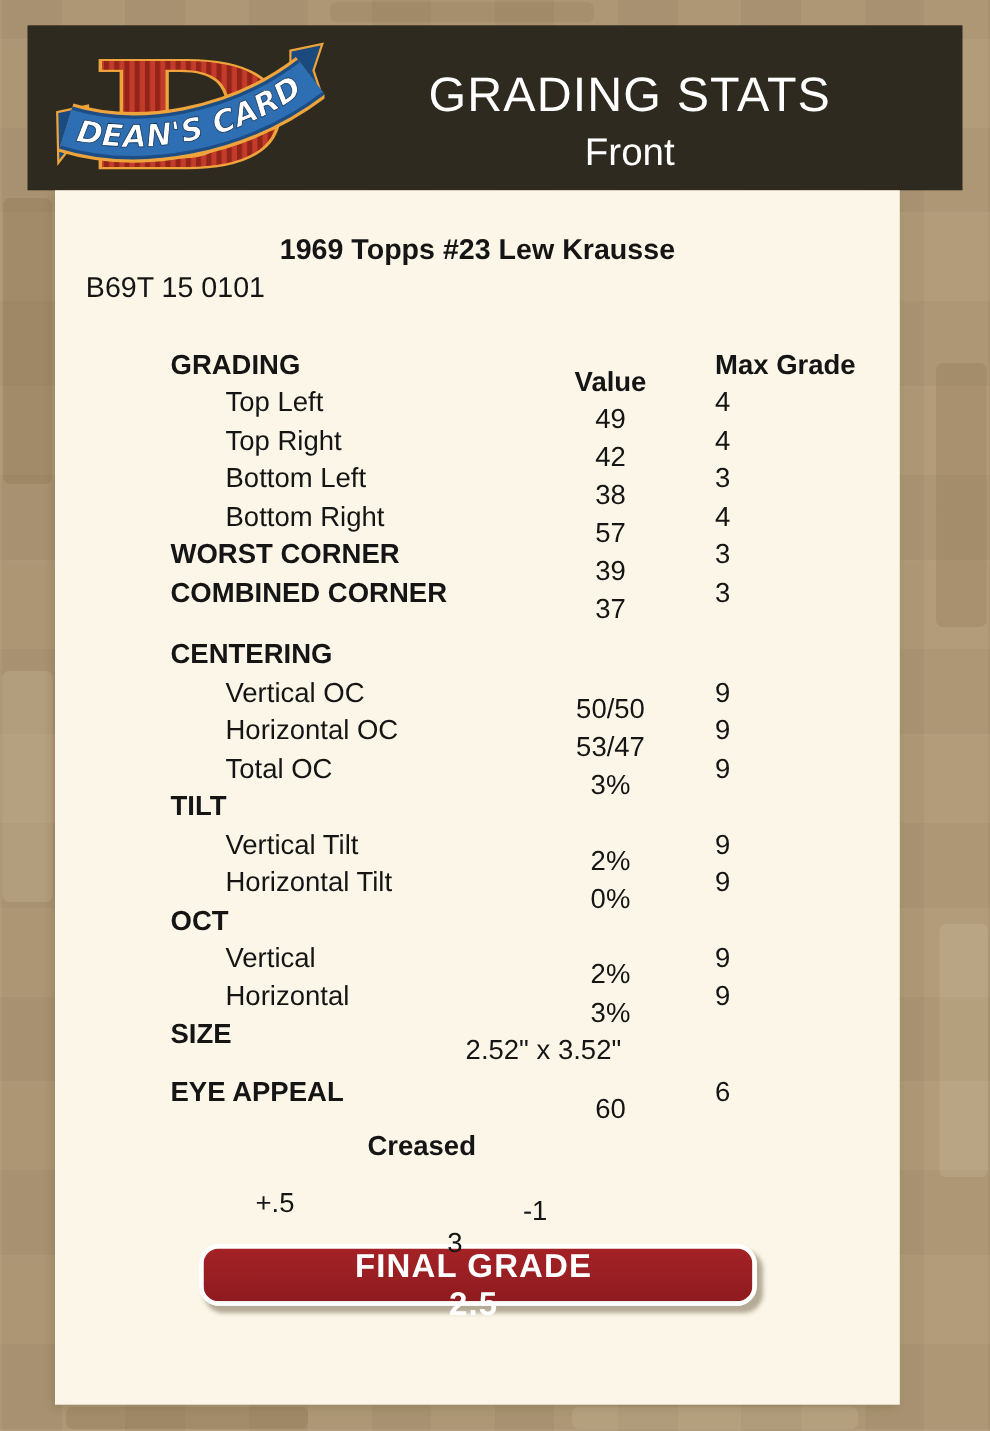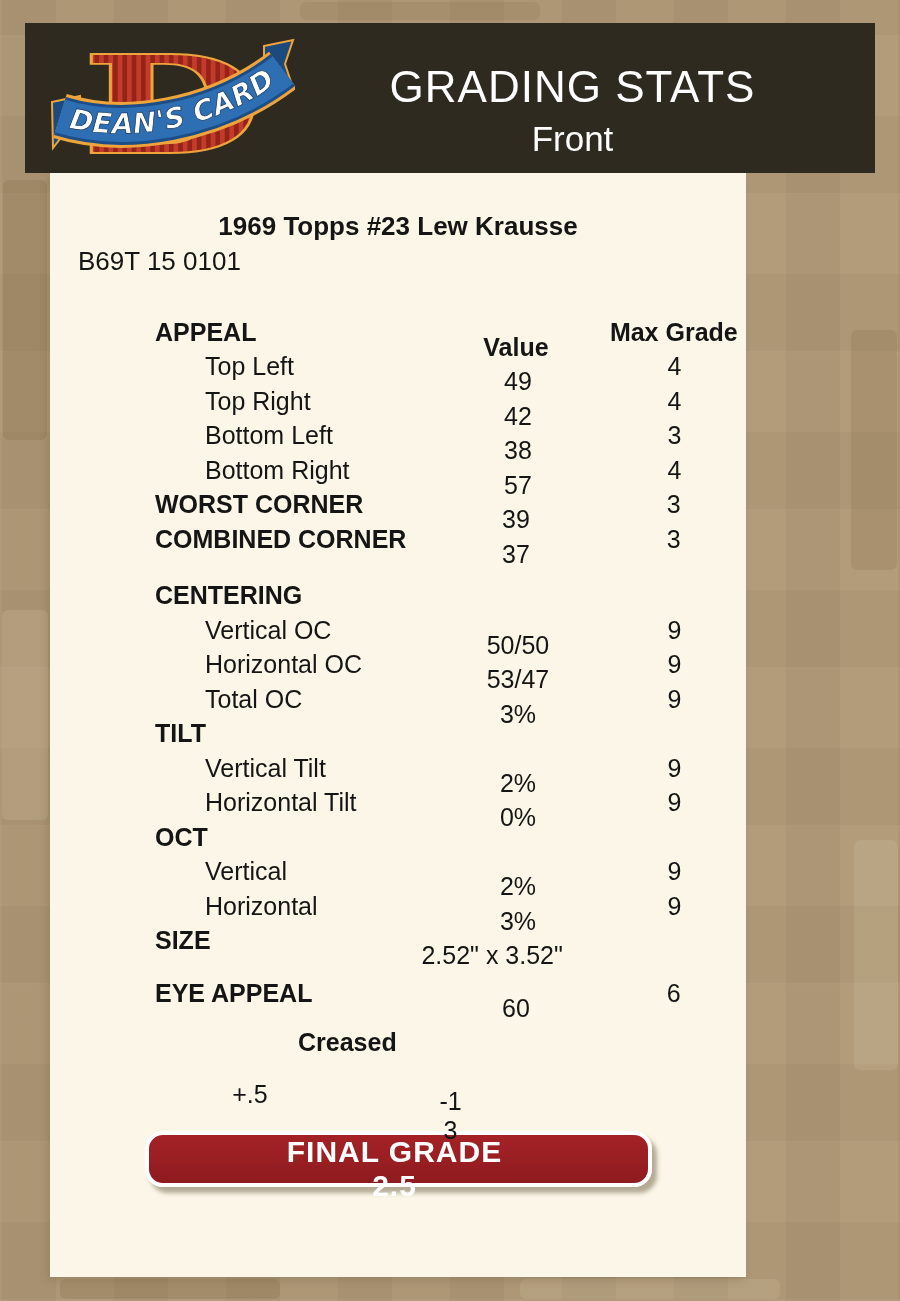--- a/index.html
+++ b/index.html
@@ -30,33 +30,33 @@
   }
   .logo{position:absolute;left:25px;top:6px;width:245px;height:140px;}
   .titles{
     position:absolute;left:255px;right:10px;top:0;height:170px;
     text-align:center;color:#ffffff;padding-top:40px;box-sizing:border-box;
   }
   .h1{font-size:44px;line-height:48px;letter-spacing:1px;}
   .h2{font-size:35px;line-height:38px;margin-top:9px;}
 
   .sheet{
-    position:absolute;left:50px;top:173px;width:696px;height:1104px;
+    position:absolute;left:50px;top:173px;width:768px;height:1104px;
     background:#fbf6e7;box-sizing:border-box;padding-top:38px;
     box-shadow:-3px 4px 8px rgba(90,70,40,0.18);
     color:#151515;
   }
   .card-title{text-align:center;font-size:26px;line-height:30px;font-weight:bold;}
   .card-serial{text-align:left;font-size:26px;line-height:30px;margin-top:5px;padding-left:28px;}
 
   .grid{margin-top:39px;}
   .row{display:flex;align-items:center;height:34.5px;padding-left:105px;font-size:25px;}
   .lbl{width:305px;box-sizing:border-box;}
   .val{width:190px;text-align:center;margin-top:30px;}
-  .max{width:160px;text-align:center;}
+  .max{width:160px;text-align:left;}
   .b{font-weight:bold;}
   .ind .lbl{padding-left:50px;}
   .gap22{margin-top:22px;}
   .gap18{margin-top:18px;}
   .gap17{margin-top:17px;flex-direction:column;}
   .size-row .val{margin-left:-61px;}
 
   .final{
     width:507px;height:56px;margin:34px auto 0;box-sizing:border-box;
     background:linear-gradient(#a42226,#8e1b1f);
@@ -107,21 +107,21 @@
       <div class="h2">Front</div>
     </div>
   </header>
 
   <main class="sheet">
     <div class="card-title">1969 Topps #23 Lew Krausse</div>
     <div class="card-serial">B69T 15 0101</div>
 
     <div class="grid">
       <div class="row">
-        <span class="lbl b">APPEAL</span>
+        <span class="lbl b">GRADING</span>
         <span class="val b">Value</span>
         <span class="max b">Max Grade</span>
       </div>
       <div class="row ind">
         <span class="lbl">Top Left</span>
         <span class="val">49</span>
         <span class="max">4</span>
       </div>
       <div class="row ind">
         <span class="lbl">Top Right</span>

